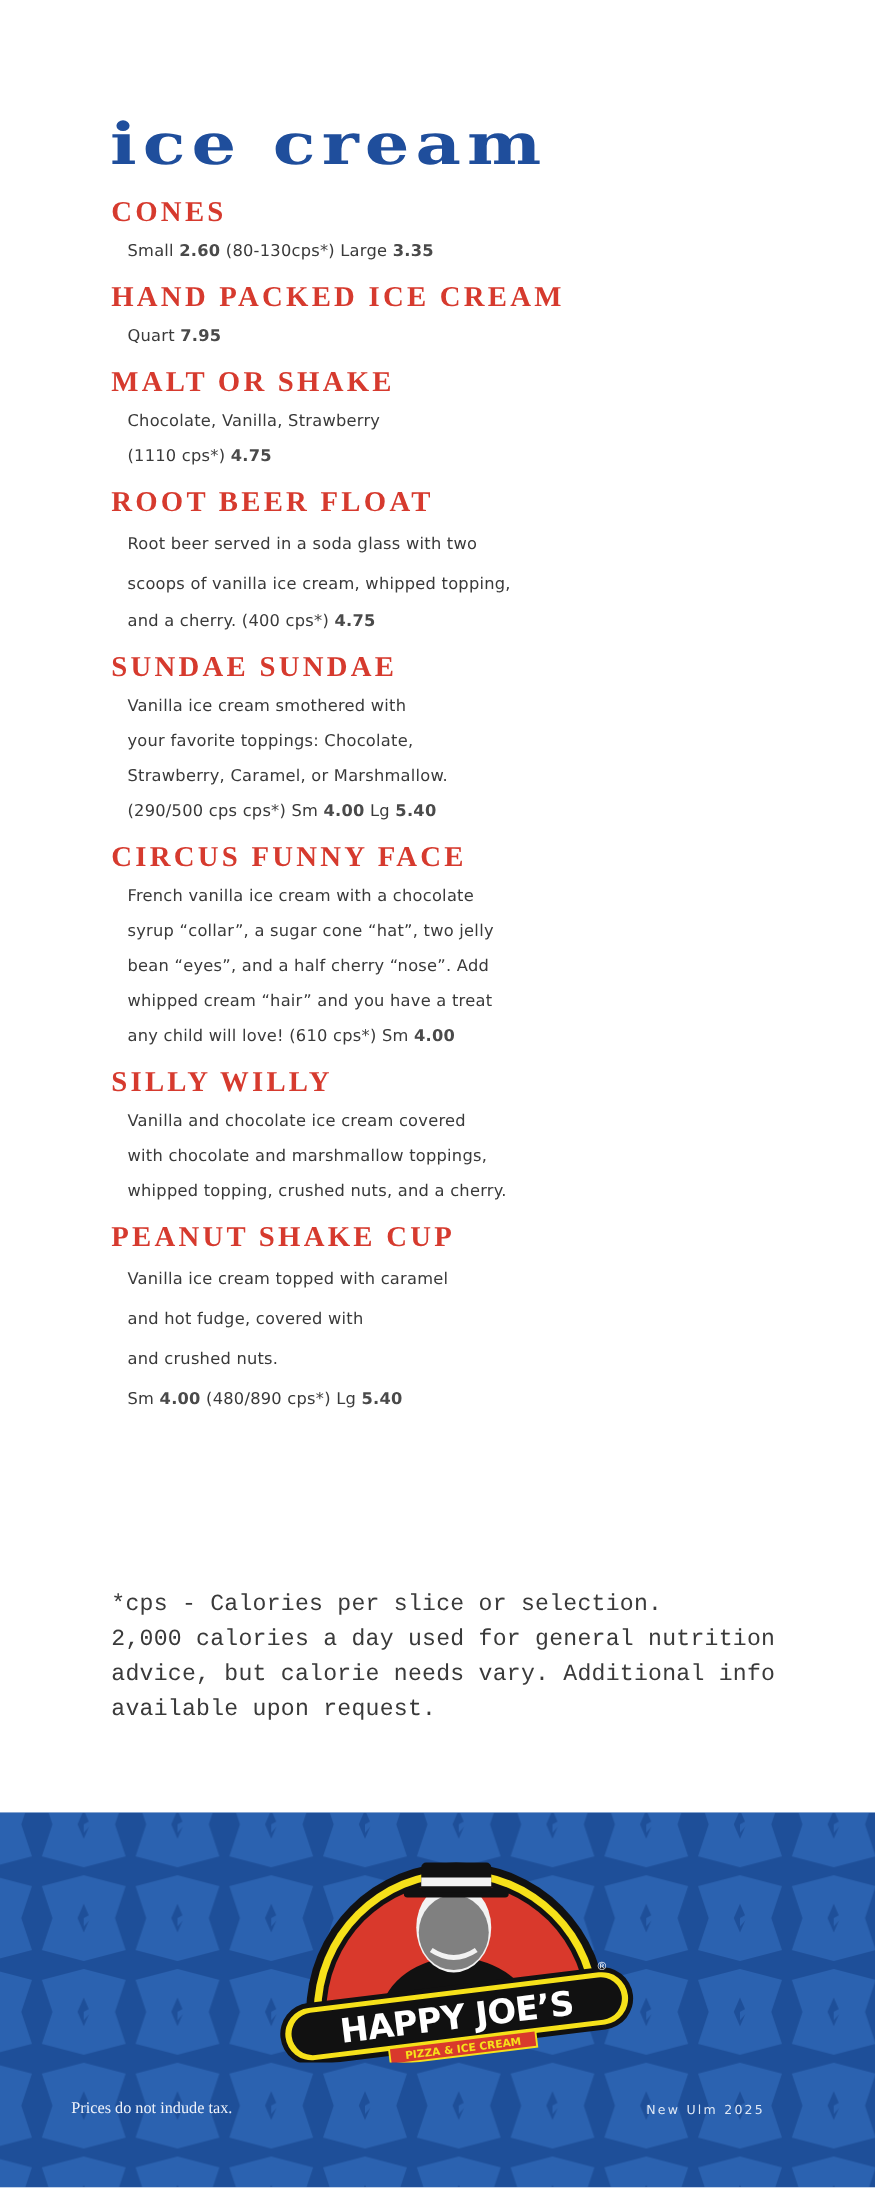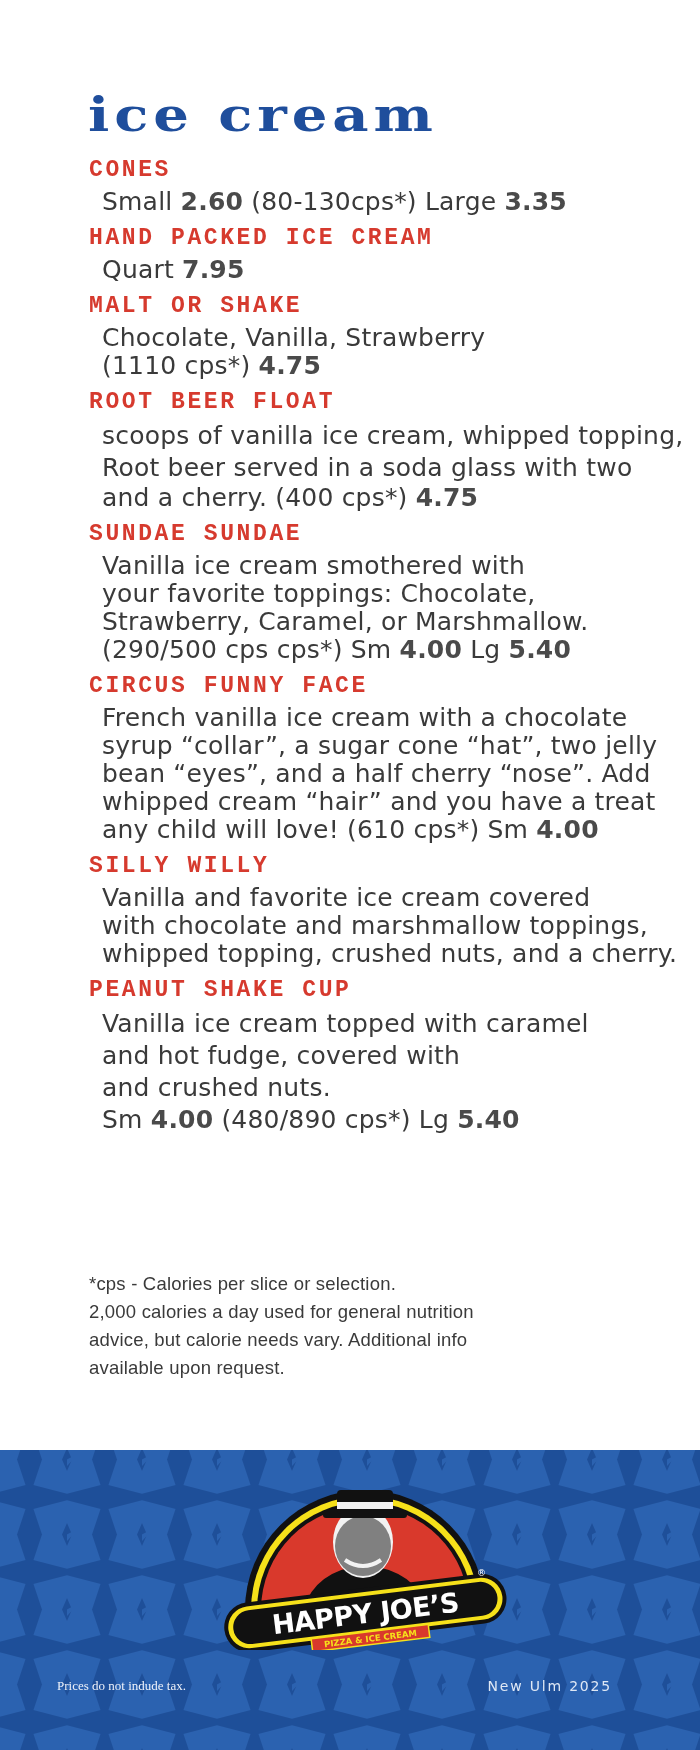--- a/index.html
+++ b/index.html
@@ -3,34 +3,34 @@
 <meta charset="utf-8">
 <style>
   html, body { margin:0; padding:0; }
   body { width:700px; height:1750px; background:#ffffff; position:relative; overflow:hidden;
          font-family:"Liberation Sans", sans-serif; color:#3a3a3a; }
   .title { position:absolute; left:88px; top:88px; font-family:"DejaVu Serif", serif; font-weight:bold;
            font-size:46px; letter-spacing:4px; color:#1f4e9c; transform:scaleX(1.22); transform-origin:left center;
            line-height:54px; }
   .menu { position:absolute; left:89px; top:152px; width:560px; }
   .section { margin:0; }
-  .heading { font-family:Liberation Mono, monospace; font-weight:bold; color:#d63a2e; font-size:23px;
+  .heading { font-family:Liberation Serif, serif; font-weight:bold; color:#d63a2e; font-size:23px;
              letter-spacing:2.6px; line-height:36px; height:36px; white-space:nowrap; }
-  .line { font-family:"DejaVu Sans", sans-serif; font-size:25px; line-height:28px; padding-left:13px;
+  .line { font-family:"DejaVu Sans", sans-serif; font-size:13px; line-height:28px; padding-left:13px;
           color:#3a3a3a; white-space:nowrap; letter-spacing:0.2px; }
   .line.loose { line-height:32px; }
   .price { font-weight:bold; color:#4a4a4a; }
   .gap { height:4px; }
-  .footnote { position:absolute; left:89px; top:1270px; width:560px; font-family:Liberation Sans, sans-serif;
+  .footnote { position:absolute; left:89px; top:1270px; width:560px; font-family:Liberation Mono, monospace;
               font-size:18.5px; line-height:28px; color:#3a3a3a; letter-spacing:0.2px; }
   .footnote div { white-space:nowrap; }
   .band { position:absolute; left:0; top:1450px; width:700px; height:300px; background:#2b62b0; overflow:hidden; }
   .band svg.pattern { position:absolute; left:0; top:0; }
   .tax { position:absolute; left:57px; bottom:56px; font-family:"Liberation Serif", serif; font-size:13px; color:#eef2fa;text-align:right; }
-  .loc { position:absolute; right:88px; bottom:56px; font-family:"DejaVu Sans", sans-serif; font-size:14px;
+  .loc { position:absolute; right:88px; bottom:56px; font-family:"DejaVu Sans", sans-serif; font-size:10px;
          letter-spacing:1.8px; color:#dfe8f5; }
   .logo { position:absolute; left:215px; top:10px; width:300px; height:190px; }
 </style>
 </head>
 <body>
 
 <div class="title">ice cream</div>
 
 <div class="menu">
 
@@ -48,22 +48,22 @@
 
   <div class="section">
     <div class="heading">MALT OR SHAKE</div>
     <div class="line">Chocolate, Vanilla, Strawberry</div>
     <div class="line"><span>(1110 cps*) </span><span class="price">4.75</span></div>
   </div>
   <div class="gap"></div>
 
   <div class="section">
     <div class="heading">ROOT BEER FLOAT</div>
+    <div class="line loose">Root beer served in a soda glass with two</div>
     <div class="line loose">scoops of vanilla ice cream, whipped topping,</div>
-    <div class="line loose">Root beer served in a soda glass with two</div>
     <div class="line"><span>and a cherry. (400 cps*) </span><span class="price">4.75</span></div>
   </div>
   <div class="gap"></div>
 
   <div class="section">
     <div class="heading">SUNDAE SUNDAE</div>
     <div class="line">Vanilla ice cream smothered with</div>
     <div class="line">your favorite toppings: Chocolate,</div>
     <div class="line">Strawberry, Caramel, or Marshmallow.</div>
     <div class="line"><span>(290/500 cps cps*) Sm </span><span class="price">4.00</span><span> Lg </span><span class="price">5.40</span></div>
@@ -75,21 +75,21 @@
     <div class="line">French vanilla ice cream with a chocolate</div>
     <div class="line">syrup “collar”, a sugar cone “hat”, two jelly</div>
     <div class="line">bean “eyes”, and a half cherry “nose”. Add</div>
     <div class="line">whipped cream “hair” and you have a treat</div>
     <div class="line"><span>any child will love! (610 cps*)  Sm </span><span class="price">4.00</span></div>
   </div>
   <div class="gap"></div>
 
   <div class="section">
     <div class="heading">SILLY WILLY</div>
-    <div class="line">Vanilla and favorite ice cream covered</div>
+    <div class="line">Vanilla and chocolate ice cream covered</div>
     <div class="line">with chocolate and marshmallow toppings,</div>
     <div class="line">whipped topping, crushed nuts, and a cherry.</div>
   </div>
   <div class="gap"></div>
 
   <div class="section">
     <div class="heading">PEANUT SHAKE CUP</div>
     <div class="line loose">Vanilla ice cream topped with caramel</div>
     <div class="line loose">and hot fudge, covered with</div>
     <div class="line loose">and crushed nuts.</div>

